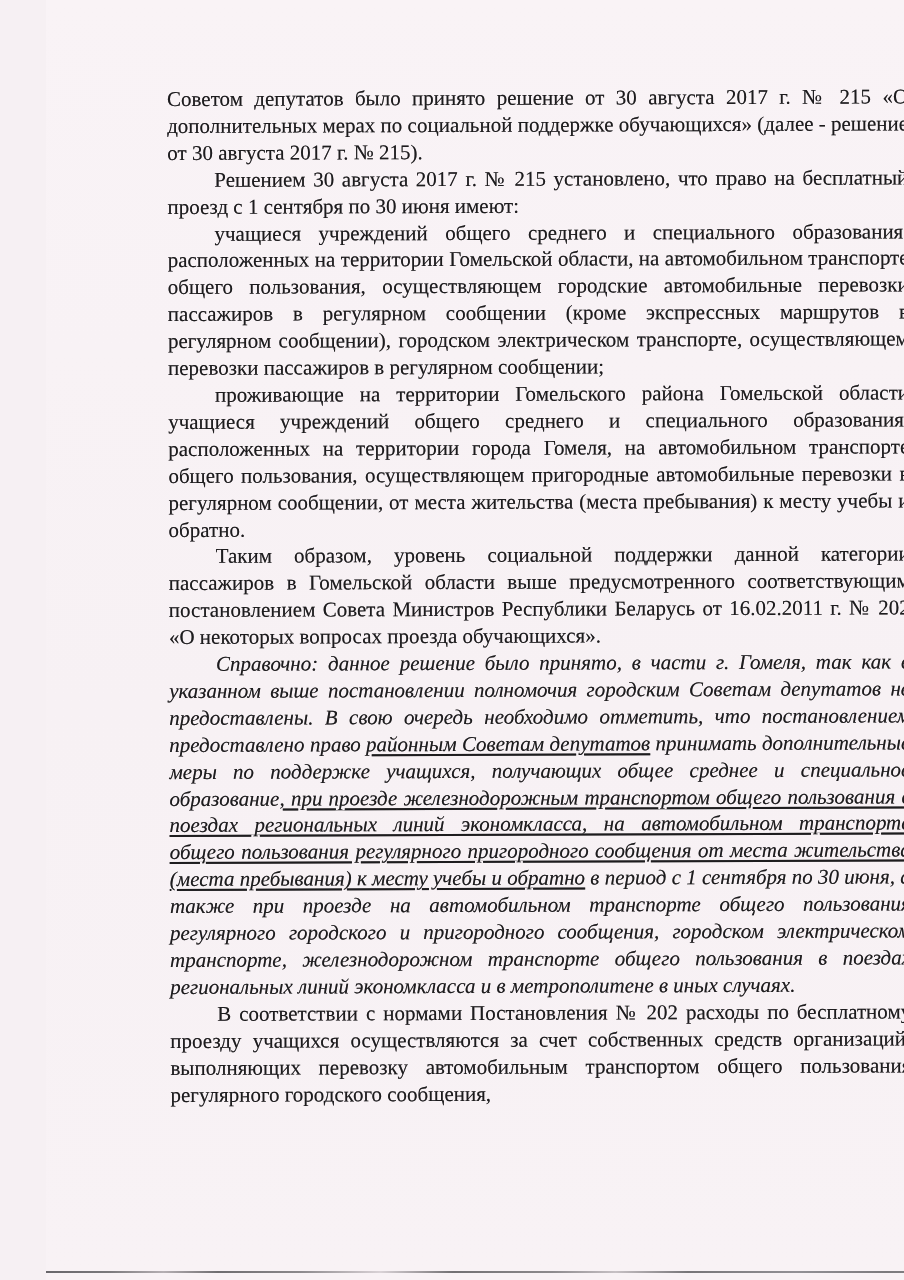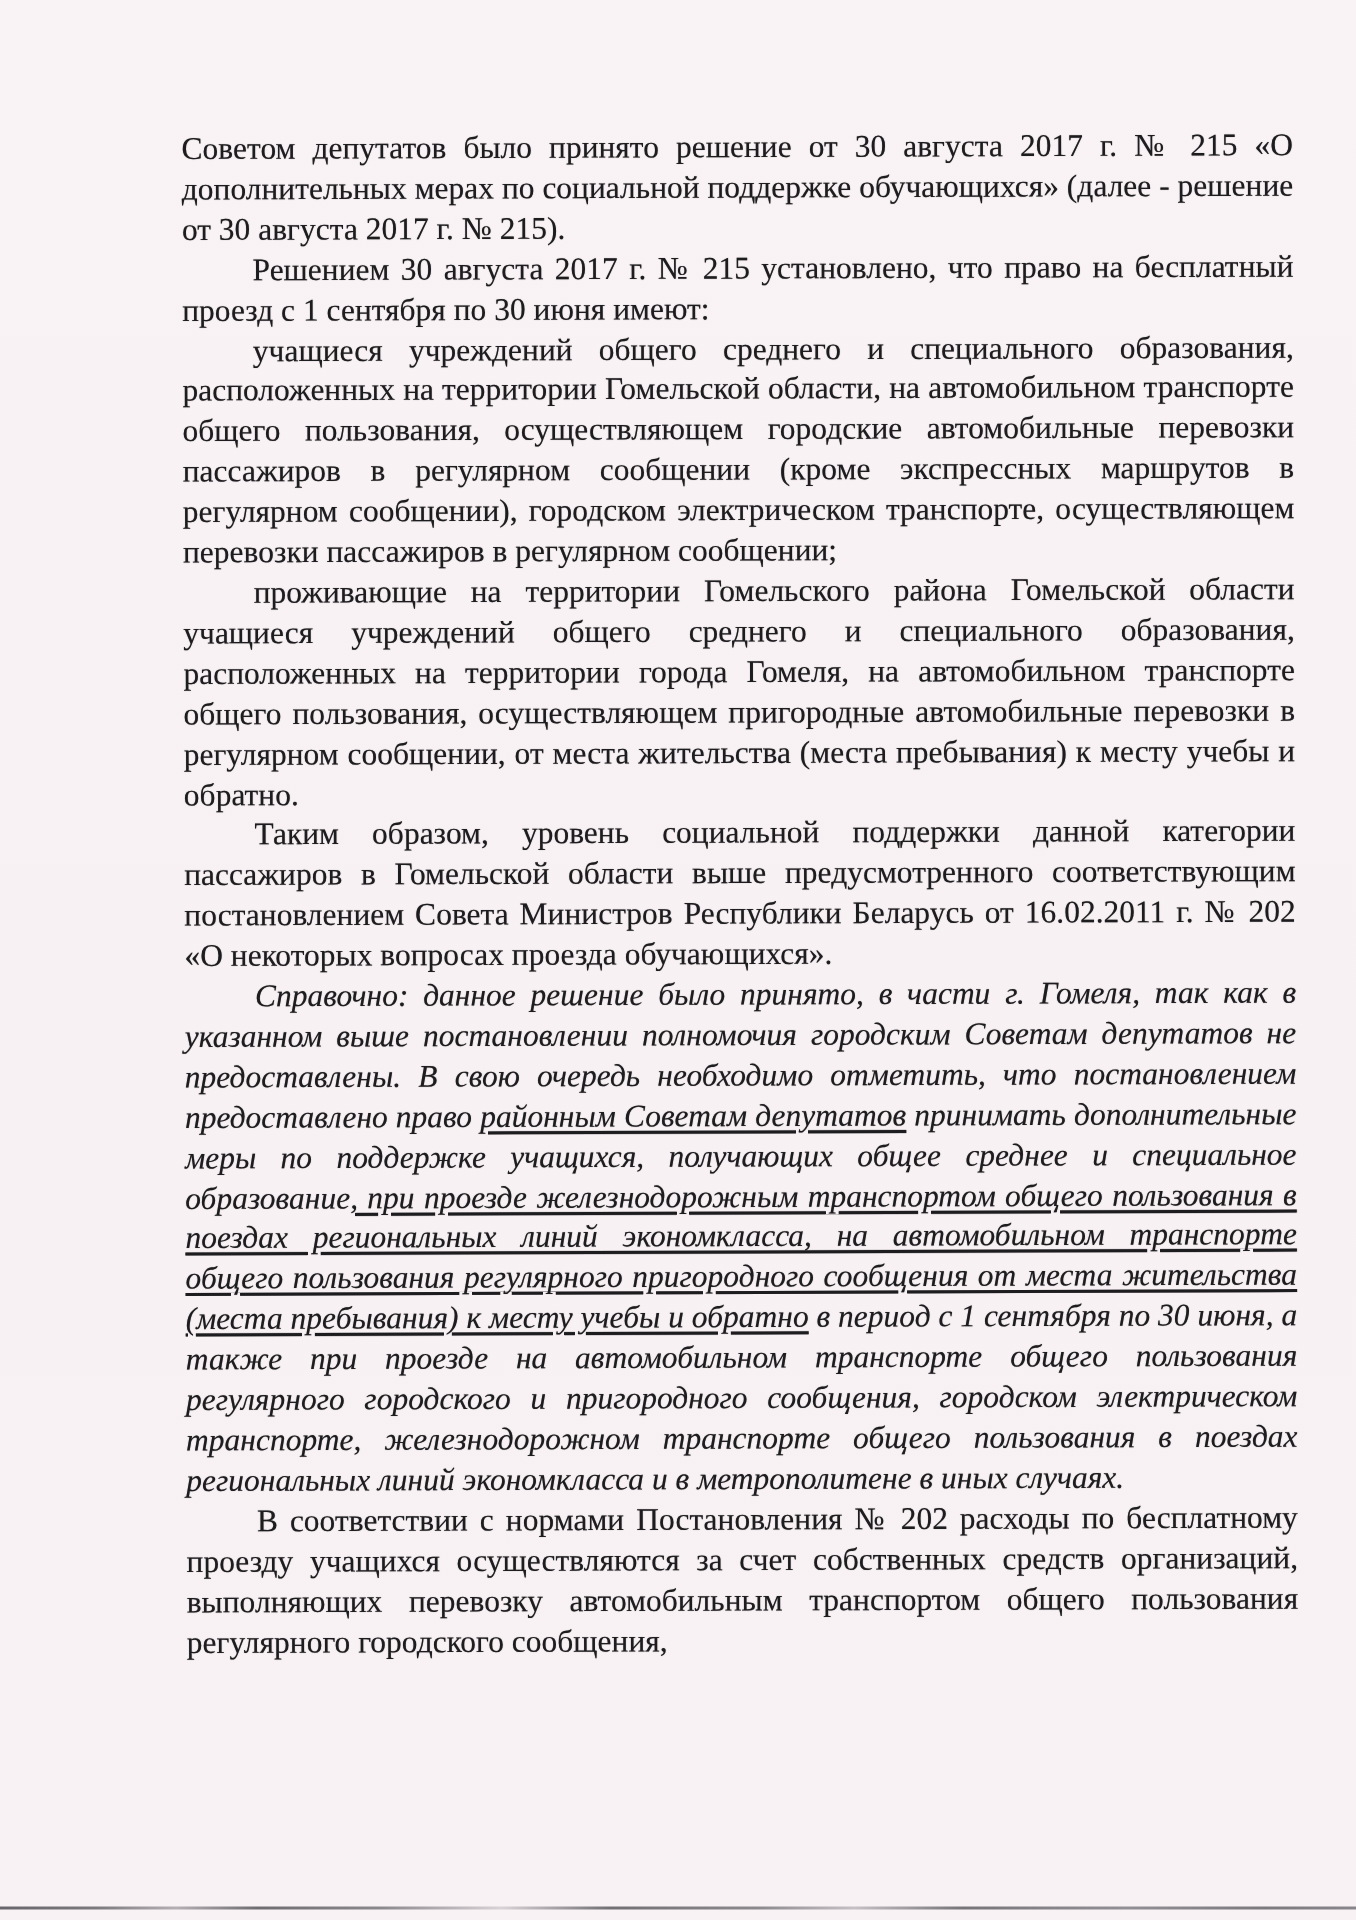--- a/index.html
+++ b/index.html
@@ -5,20 +5,21 @@
   html, body { margin: 0; padding: 0; }
   body {
     width: 904px; height: 1280px;
     background: #f6f0f3;
     overflow: hidden; position: relative;
     font-family: "Liberation Serif", "DejaVu Serif", serif;
   }
   #scan-page {
     position: absolute; inset: 0;
     background: linear-gradient(180deg, #f9f3f6 0%, #f7f1f4 55%, #f8f2f5 100%);
+    margin-left: 46px;
   }
   #text-block {
     position: absolute; left: 121px; top: 86px; width: 741px;
     color: #1d1c1e;
     font-size: 21px; line-height: 26.9px;
     text-align: justify;
     transform: rotate(-0.2deg); transform-origin: 0 0;
     text-shadow: 0 0 0.6px rgba(25, 23, 26, 0.55);
   }
   p.para { margin: 0; padding: 0; }

